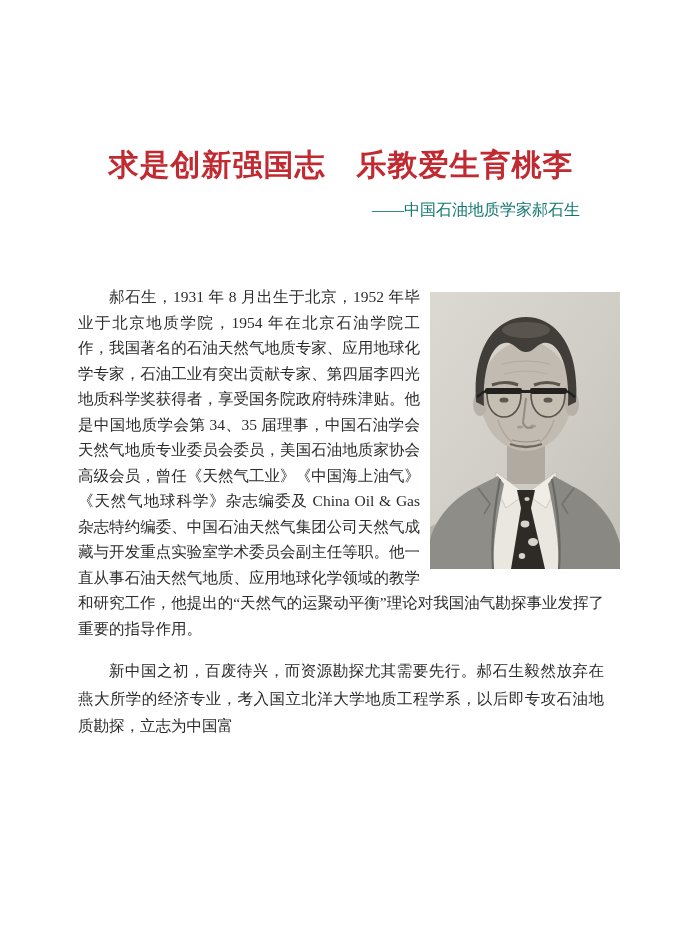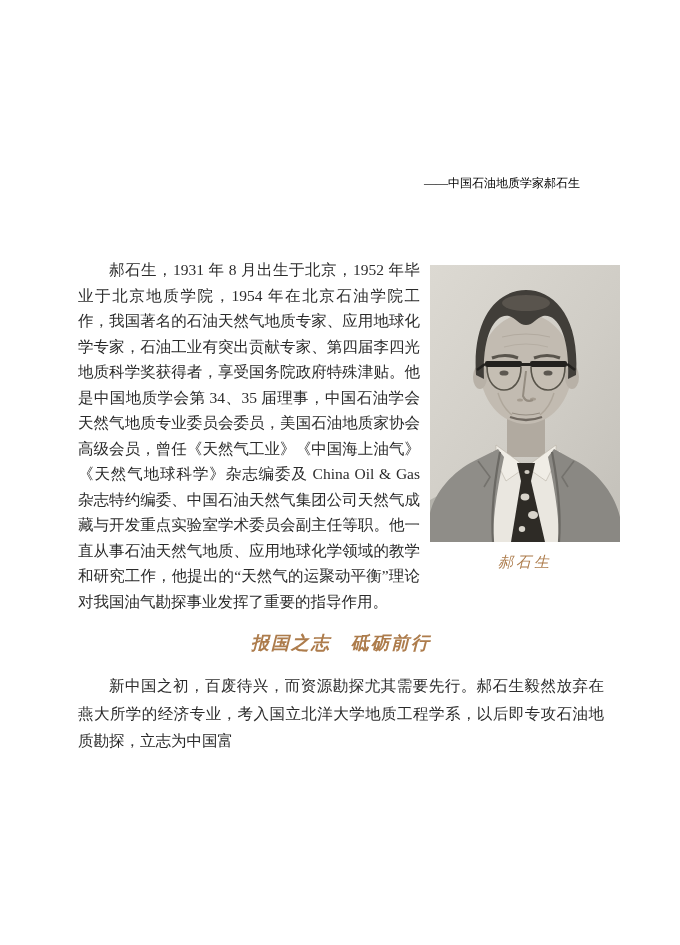--- a/index.html
+++ b/index.html
@@ -22,25 +22,25 @@
     margin: 0;
     text-align: center;
     font-family: "DejaVu Serif", "Liberation Serif", serif;
     font-size: 30px;
     font-weight: 700;
     letter-spacing: 1px;
     line-height: 37px;
     color: #c02a30;
   }
   .byline {
-    margin: 25px 40px 0 0;
+    margin: 15px 40px 0 0;
     text-align: right;
-    font-size: 12px;
+    font-size: 16px;
     line-height: 24px;
-    color: #000000;
+    color: #0f766e;
   }
   .body-block {
     margin-top: 62px;
   }
   .portrait-figure {
     float: right;
     width: 190px;
     margin: 8px 0 6px 10px;
   }
   .portrait-photo {
@@ -77,20 +77,21 @@
     line-height: 26px;
     color: #ad7c4c;
     font-family: "DejaVu Serif", "Liberation Serif", serif;
   }
 </style>
 </head>
 <body>
 
 <div class="page">
 
+  <h1 class="doc-title">求是创新强国志　乐教爱生育桃李</h1>
 
   <div class="byline">——中国石油地质学家郝石生</div>
 
   <div class="body-block">
 
     <figure class="portrait-figure" style="margin-right:0;margin-top:8px;">
       <svg class="portrait-photo" viewBox="0 0 190 277" xmlns="http://www.w3.org/2000/svg" role="img">
         <defs>
           <linearGradient id="bgGrad" x1="0" y1="0" x2="1" y2="1">
             <stop offset="0" stop-color="#dcd9d2"></stop>
@@ -154,24 +155,22 @@
 
         <path d="M0,277 L0,248 C6,224 26,204 48,194 L68,184 L74,192
                  C68,220 63,248 63,277 Z" fill="#8f8d88"></path>
         <path d="M190,277 L190,252 C184,226 164,204 142,194 L124,184 L118,192
                  C124,220 129,248 129,277 Z" fill="#8a8883"></path>
         <path d="M70,187 C63,224 61,250 63,277" stroke="#6b6964" stroke-width="2.2" fill="none"></path>
         <path d="M122,187 C129,224 131,250 129,277" stroke="#6b6964" stroke-width="2.2" fill="none"></path>
         <path d="M48,196 L60,212 L54,222" stroke="#74726d" stroke-width="1.6" fill="none"></path>
         <path d="M144,196 L132,212 L138,222" stroke="#74726d" stroke-width="1.6" fill="none"></path>
       </svg>
-      <figcaption class="photo-caption">郝石生</figcaption>
     </figure>
 
     <p class="para">郝石生，1931 年 8 月出生于北京，1952 年毕业于北京地质学院，1954 年在北京石油学院工作，我国著名的石油天然气地质专家、应用地球化学专家，石油工业有突出贡献专家、第四届李四光地质科学奖获得者，享受国务院政府特殊津贴。他是中国地质学会第 34、35 届理事，中国石油学会天然气地质专业委员会委员，美国石油地质家协会高级会员，曾任《天然气工业》《中国海上油气》《天然气地球科学》杂志编委及 China Oil &amp; Gas 杂志特约编委、中国石油天然气集团公司天然气成藏与开发重点实验室学术委员会副主任等职。他一直从事石油天然气地质、应用地球化学领域的教学和研究工作，他提出的“天然气的运聚动平衡”理论对我国油气勘探事业发挥了重要的指导作用。</p>
 
-    <h2 class="section-heading">报国之志　砥砺前行</h2>
 
 
     <p class="para para-wide">新中国之初，百废待兴，而资源勘探尤其需要先行。郝石生毅然放弃在燕大所学的经济专业，考入国立北洋大学地质工程学系，以后即专攻石油地质勘探，立志为中国富</p>
 
   </div>
 </div>
 
 </body></html>

